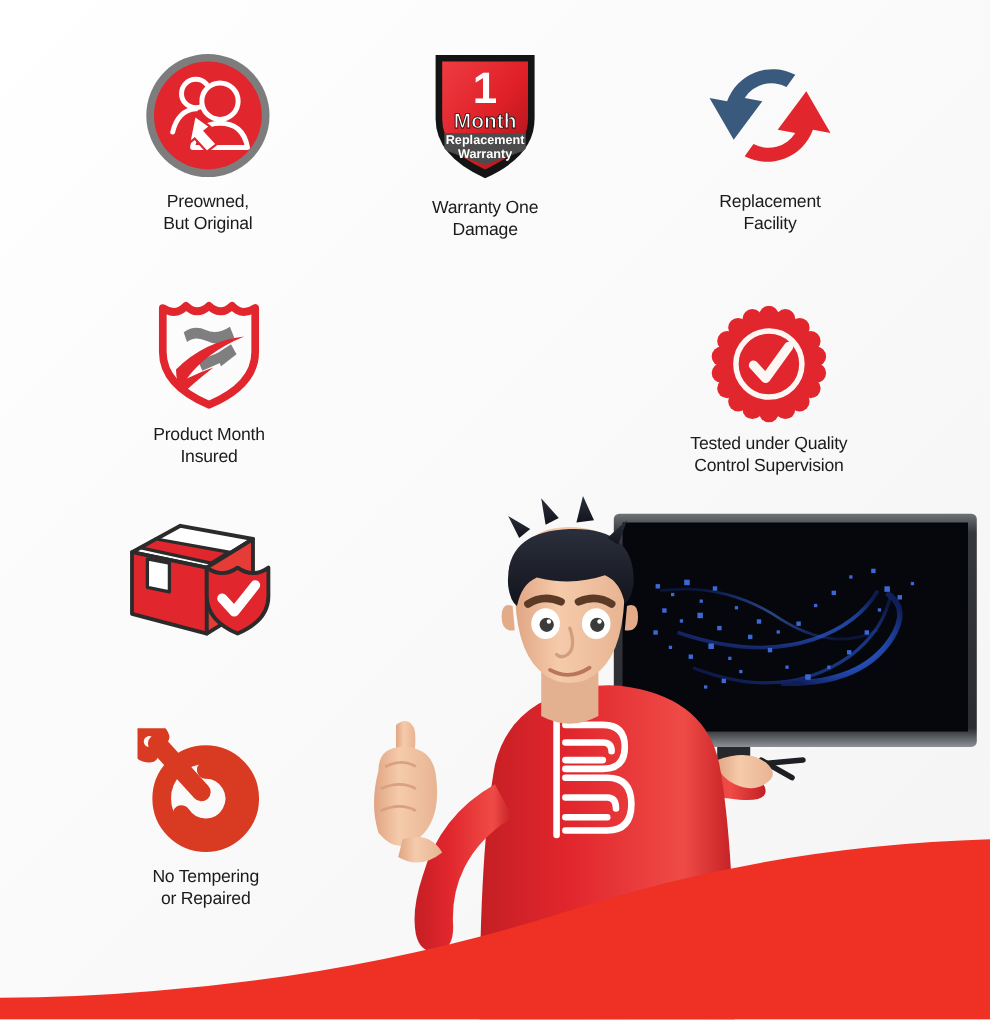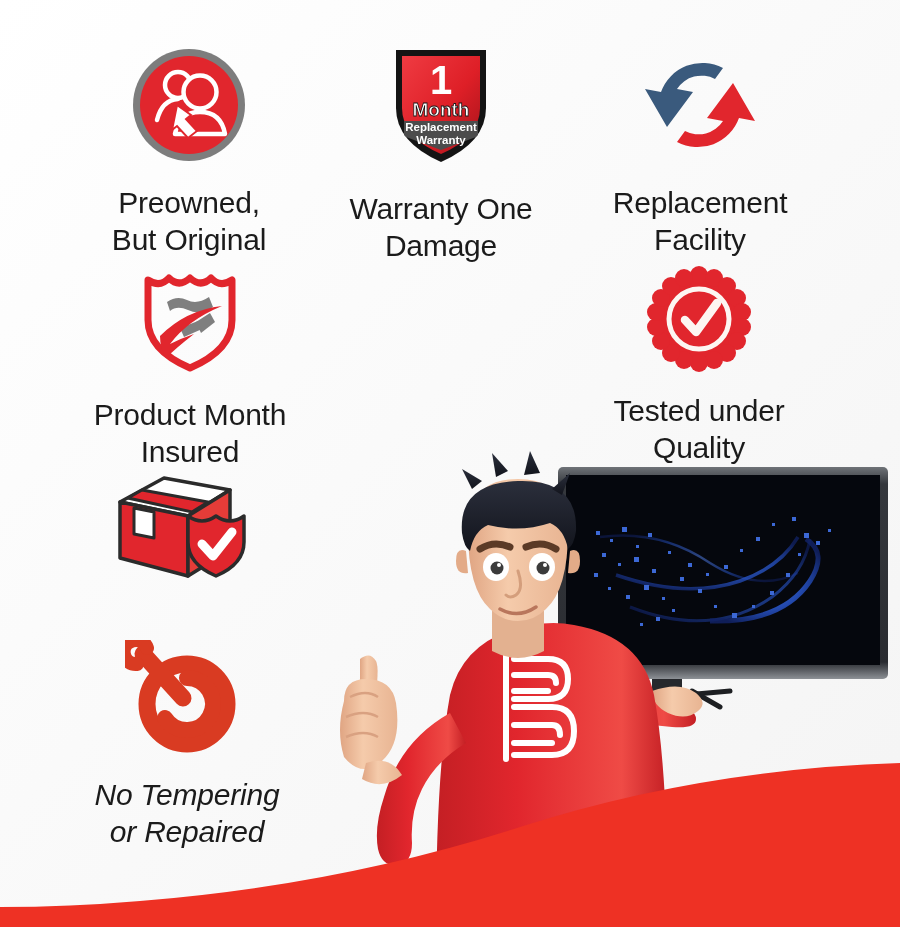--- a/index.html
+++ b/index.html
@@ -29,40 +29,40 @@
     flex-direction: column;
     align-items: center;
     text-align: center;
   }
   .icon-box {
     display: flex;
     align-items: center;
     justify-content: center;
   }
   .feature-label {
-    font-size: 30px;
+    font-size: 16px;
     line-height: 1.24;
     color: #1b1b1b;
     font-weight: 400;
     letter-spacing: -0.2px;
     white-space: pre-line;
-    margin-top: 20px;
+    margin-top: 10px;
   }
 
   
   .f-preowned   { left: 74px;  top: 46px;  width: 230px; }
   .f-warranty   { left: 330px; top: 42px;  width: 222px; }
   .f-replace    { left: 580px; top: 46px;  width: 240px; }
   
   .f-damage     { left: 66px;  top: 264px; width: 248px; }
   .f-assurance  { left: 334px; top: 266px; width: 214px; }
-  .f-tested     { left: 572px; top: 266px; width: 254px; }
+  .f-tested     { left: 572px; top: 278px; width: 254px; }
   
   .f-packing    { left: 84px;  top: 472px; width: 206px; }
-  .f-tempering  { left: 78px;  top: 640px; width: 218px; font-style: italic; }
+  .f-tempering  { left: 78px;  top: 662px; width: 218px; }
 
   
   .red-wave {
     position: absolute;
     left: 0;
     bottom: 0;
     width: 900px;
     height: 200px;
     pointer-events: none;
   }

